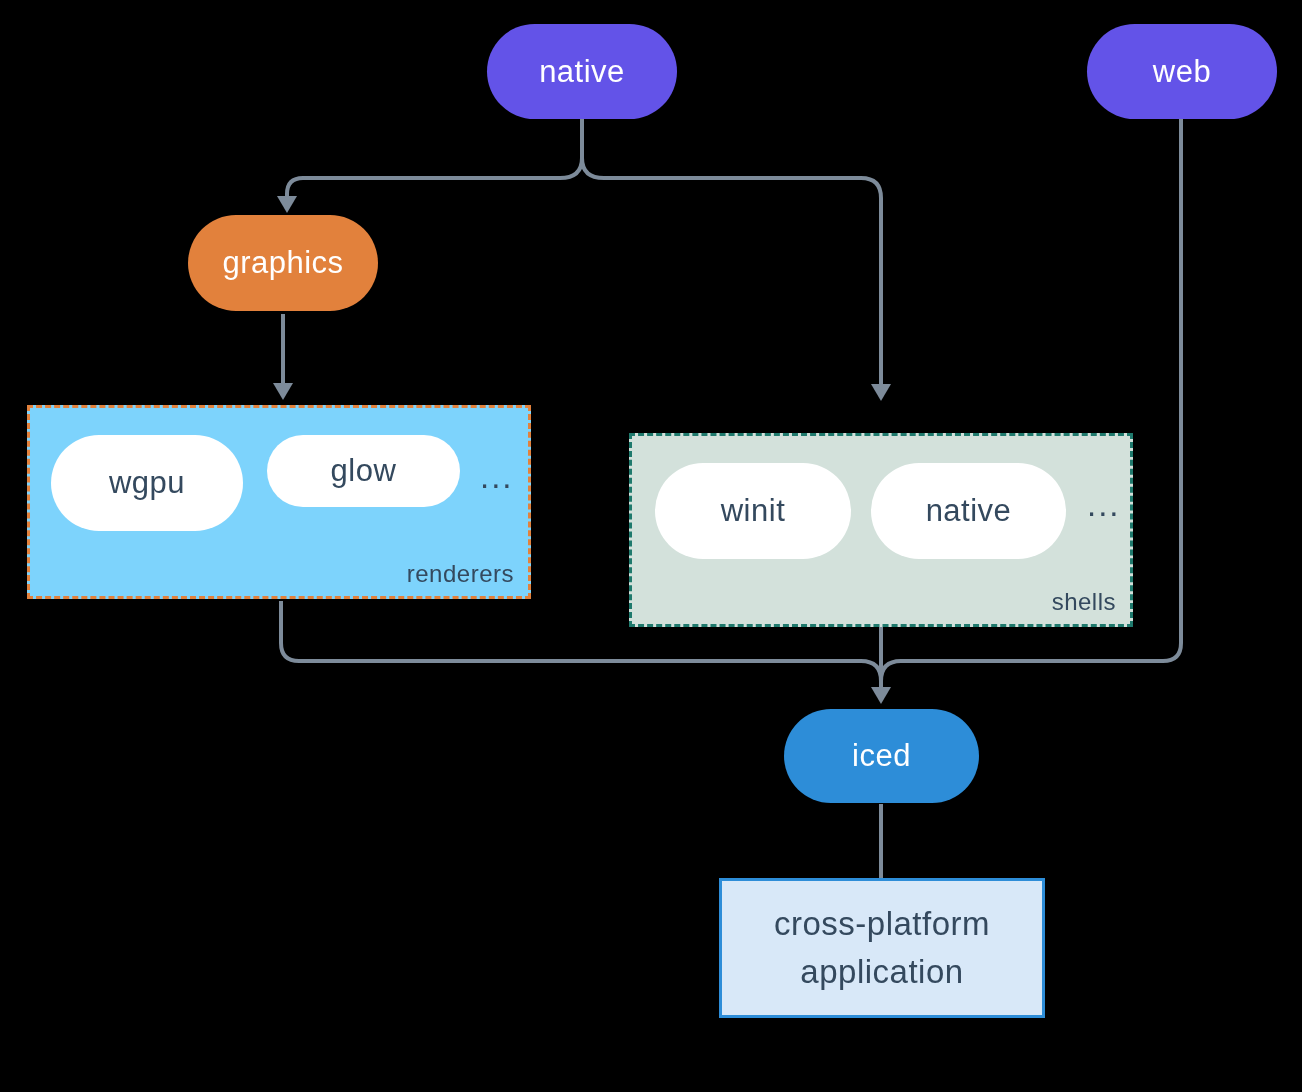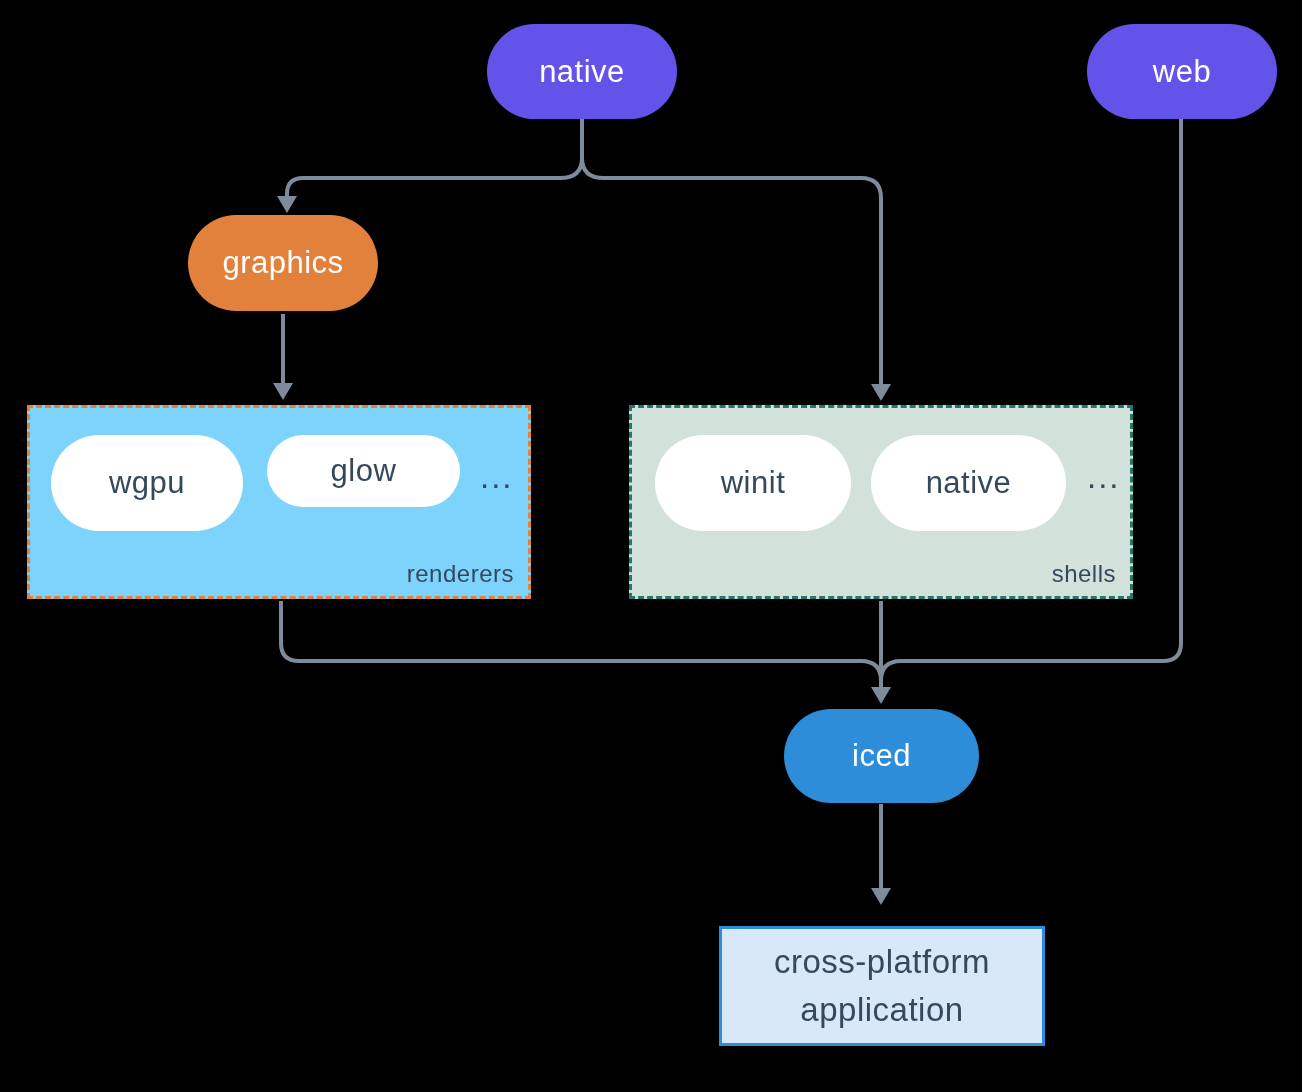--- a/index.html
+++ b/index.html
@@ -11,21 +11,21 @@
   .pill{
     position:absolute;display:flex;align-items:center;justify-content:center;
     border-radius:60px;font-size:31px;letter-spacing:0.5px;color:#fff;
   }
   .pill.purple{background:#6353e8;}
   .pill.orange{background:#e2813c;}
   .pill.blue{background:#2d8dd8;}
   .pill.white{background:#ffffff;color:#34495e;}
   .group{position:absolute;box-sizing:border-box;}
   .group.renderers{background:#7dd3fc;border:3px dashed #e2813c;}
-  .group.shells{background:#d3e1db;border:3px dashed #1f7a6d;}
+  .group.shells{background:#d3e1db;border:3px dashed #1f7a6d;margin-top:28px;}
   .group-label{
     position:absolute;right:14px;bottom:8px;font-size:24px;color:#34495e;letter-spacing:0.5px;
   }
   .ellipsis{
     position:absolute;font-size:33px;color:#34495e;letter-spacing:2px;
   }
   .appbox{
     position:absolute;box-sizing:border-box;background:#d8e8f8;border:3px solid #2d8dd8;
     display:flex;flex-direction:column;align-items:center;justify-content:center;
     color:#34495e;font-size:33px;line-height:1.45;letter-spacing:0.5px;
@@ -77,18 +77,18 @@
 
   <div class="group shells" style="left:629px;top:405px;width:504px;height:194px;">
     <div class="pill white" style="left:23px;top:27px;width:196px;height:96px;">winit</div>
     <div class="pill white" style="left:239px;top:27px;width:195px;height:96px;">native</div>
     <div class="ellipsis" style="left:455px;top:50px;">...</div>
     <div class="group-label">shells</div>
   </div>
 
   <div class="pill blue" style="left:784px;top:709px;width:195px;height:94px;">iced</div>
 
-  <div class="appbox" style="left:719px;top:926px;width:326px;height:120px;">
+  <div class="appbox" style="left:719px;top:878px;width:326px;height:140px;">
     <span>cross-platform</span>
     <span>application</span>
   </div>
 
 </div>
 
 </body></html>

